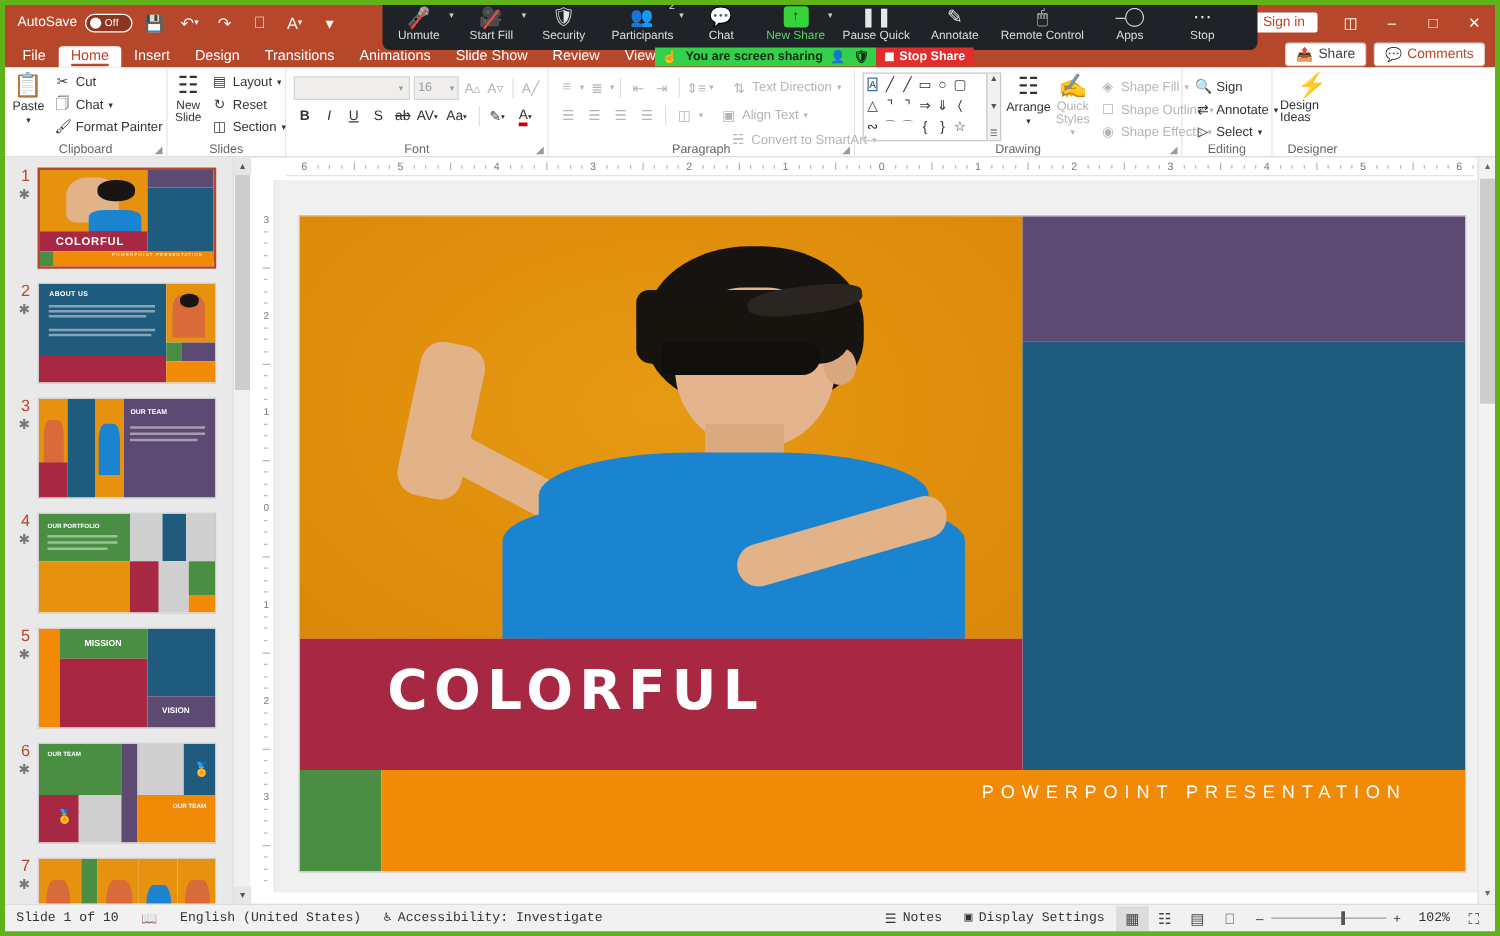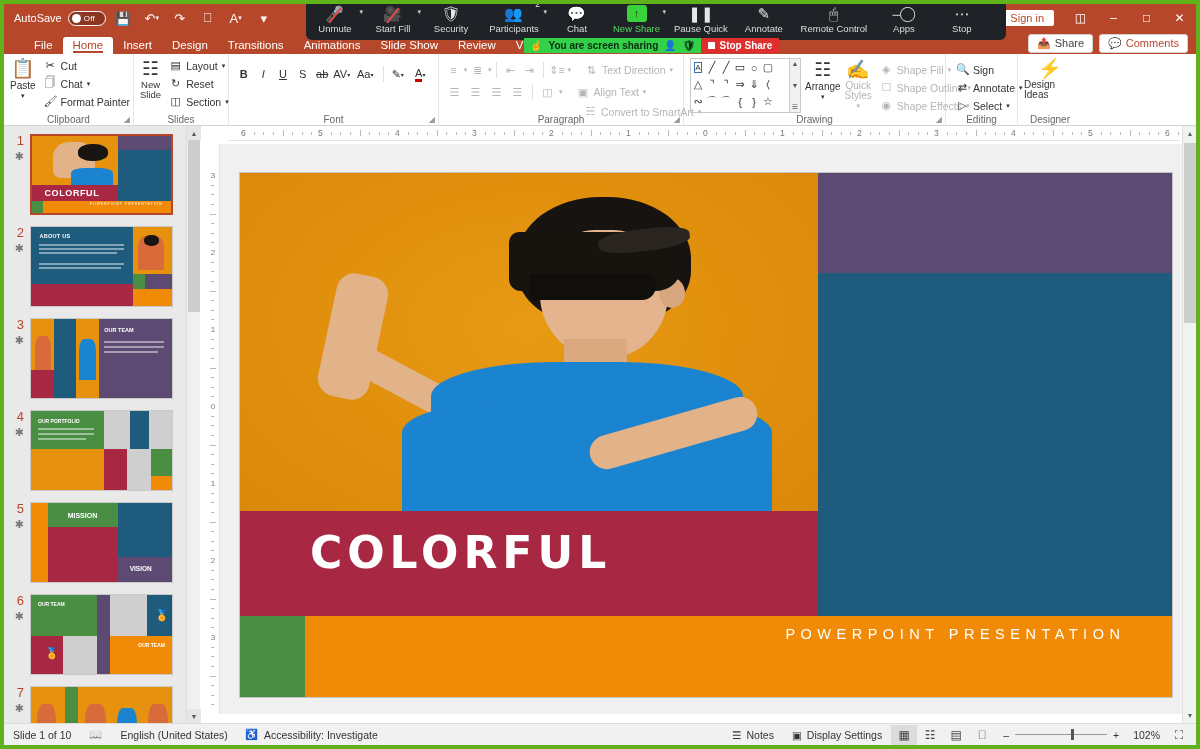--- a/index.html
+++ b/index.html
@@ -45,21 +45,21 @@
   #sign-in {
     background:#fff; color:#b7472a; font-size:11px; padding:2px 10px; margin-right:10px;
     border-radius:2px;
   }
   .win-btn { width:33px; height:28px; display:flex; align-items:center; justify-content:center;
              color:#fff; font-size:12px; }
 
   
   #tab-strip {
     position:absolute; left:0; top:28px; width:1192px; height:22px;
-    background:#b7472a; display:flex; align-items:flex-end; padding-left:20px;
+    background:#b7472a; display:flex; align-items:flex-end; padding-left:4px;
   }
   .tab {
     font-size:11.5px; color:#fff; padding:2px 10px 3px 10px; position:relative; white-space:nowrap;
   }
   .tab.active { color:#b7472a; background:#fff; border-radius:3px 3px 0 0; }
   .tab.active::after {
     content:""; position:absolute; left:10px; right:10px; bottom:1px; height:2px; background:#b7472a;
   }
   #tab-right { position:absolute; right:8px; top:28px; height:22px; display:flex; align-items:center; gap:6px; }
   .pill { background:#fff; color:#444; border:1px solid #d8d2cd; border-radius:3px;
@@ -212,21 +212,21 @@
   #slide-vsb .arrowbtn { width:14px; height:15px; display:flex; align-items:center;
                justify-content:center; font-size:7px; color:#666; }
   #slide-vsb .bar { position:absolute; top:17px; left:1px; width:12px; height:180px; background:#cdcdcd; }
 
   
   #status {
     position:absolute; left:0; bottom:0; width:1192px; height:22px; background:#f1f1f1;
     border-top:1px solid #dcdcdc; display:flex; align-items:center;
     font-size:10.5px; color:#333;
   }
-  .st { display:flex; align-items:center; gap:5px; padding:0 9px; white-space:nowrap; }
+  .st { display:flex; align-items:center; gap:5px; padding:0 9px; white-space:nowrap;font-family:Liberation Mono, monospace; }
   #status-right { position:absolute; right:4px; display:flex; align-items:center; gap:0; }
   .viewbtn { width:26px; height:20px; display:flex; align-items:center; justify-content:center;
              font-size:12px; color:#444; }
   .viewbtn.on { background:#dcdcdc; }
   #zoom-slider { display:flex; align-items:center; gap:6px; padding:0 8px; }
   #zoom-track { width:92px; height:1px; background:#9a9a9a; position:relative; }
   #zoom-handle { position:absolute; left:56px; top:-5px; width:3px; height:11px; background:#555; }
 
   
   #zoom-bar {
@@ -366,20 +366,33 @@
             <span>Section</span>
             <span style="font-size:7px">▾</span>
           </span>
         </div>
       </div>
       <div class="grp-title">Slides</div>
     </div>
 
     <div class="grp" style="width:210px">
       <div class="grp-body" style="display:block;padding-top:4px">
+        <div class="fontrow1">
+          <span class="fontbox">
+            <span style="font-size:7px">▾</span>
+          </span>
+          <span class="sizebox">
+            <span>16</span>
+            <span style="font-size:7px">▾</span>
+          </span>
+          <span class="fbtn dis">A▵</span>
+          <span class="fbtn dis">A▿</span>
+          <span class="vsep"></span>
+          <span class="fbtn dis">A╱</span>
+        </div>
         <div class="fontrow2">
           <span class="fbtn" style="font-weight:bold">B</span>
           <span class="fbtn" style="font-style:italic">I</span>
           <span class="fbtn" style="text-decoration:underline">U</span>
           <span class="fbtn">S</span>
           <span class="fbtn" style="text-decoration:line-through">ab</span>
           <span class="fbtn">AV<span style="font-size:6px">▾</span></span>
           <span class="fbtn" style="width:26px">Aa<span style="font-size:6px">▾</span></span>
           <span class="vsep"></span>
           <span class="fbtn">✎<span style="font-size:6px">▾</span></span>

